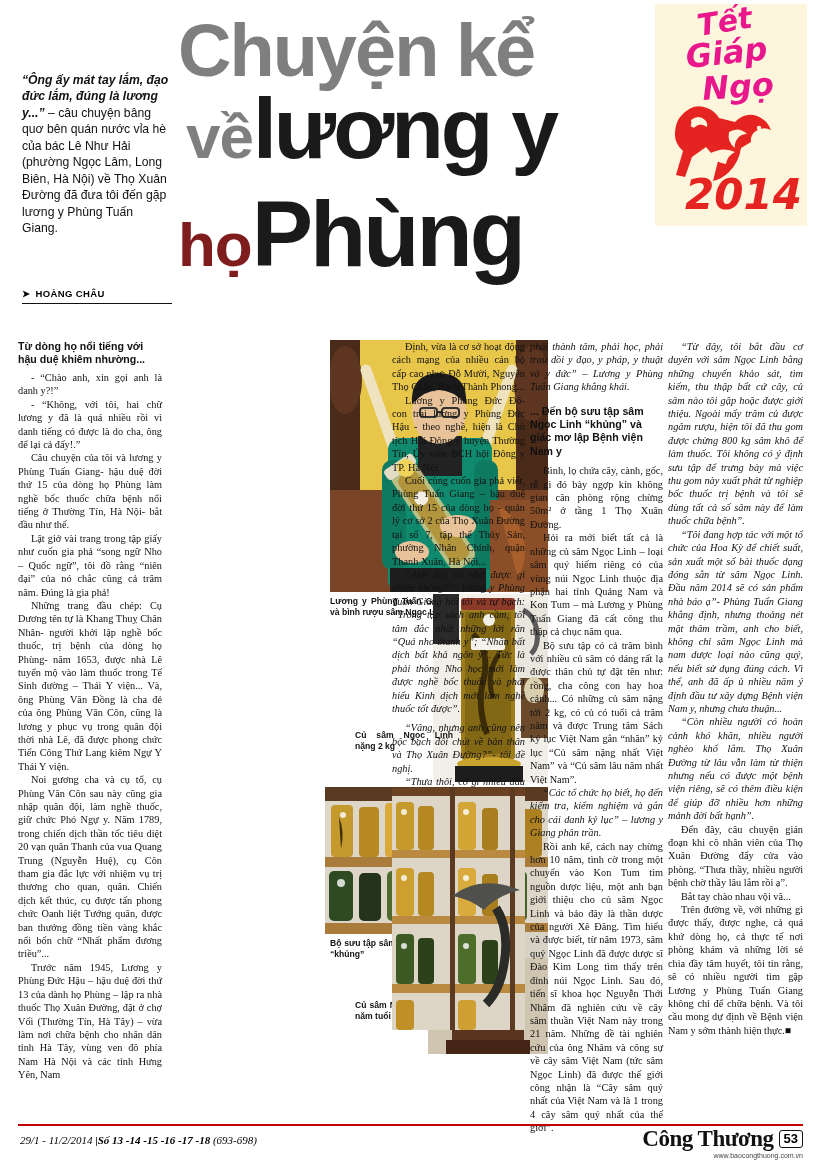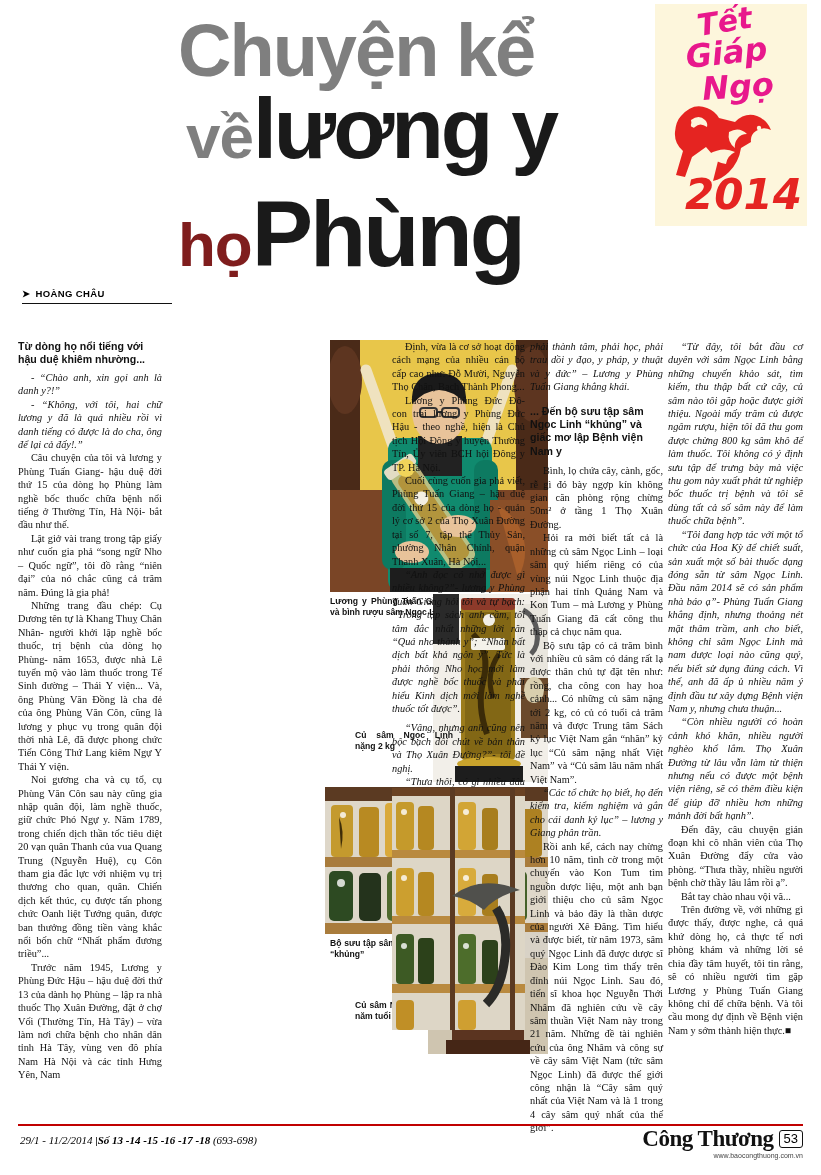--- a/index.html
+++ b/index.html
@@ -59,21 +59,21 @@
   .c4{left:530px;width:133px;}
   .c5{left:668px;width:135px;}
 
   .subhead{
     font-family:"Liberation Sans", sans-serif;font-weight:bold;
     font-size:10.6px;line-height:13px;margin-bottom:5px;text-align:left;
   }
   p{margin:0;text-indent:13px;}
   p.ni{text-indent:0;}
   .it{font-style:italic;}
-  .dash{text-indent:13px;font-style:italic;}
+  .dash{text-indent:13px;}
 
   .sec{
     font-family:"Liberation Sans", sans-serif;font-weight:bold;
     font-size:10.6px;line-height:13.4px;margin:11px 0 6px 0;text-align:left;
   }
 
   
   .photo{position:relative;overflow:hidden;background:#cfc9bd;}
   .cap{
     font-family:"Liberation Sans", sans-serif;font-size:8.6px;
@@ -103,33 +103,36 @@
   .footinfo .b{font-weight:bold;font-style:italic;}
   .footinfo .bar{font-weight:bold;}
   .masthead{position:absolute;right:18px;top:1126px;text-align:right;}
   .masthead .name{
     font-family:"Liberation Serif", serif;font-weight:bold;font-size:23px;
     line-height:25px;letter-spacing:-.5px;color:#111;display:inline-block;vertical-align:middle;
   }
   .masthead .pg{
     display:inline-block;vertical-align:middle;margin-left:5px;
     border:1.4px solid #111;border-radius:3px;padding:0px 4px;
-    font-family:"Liberation Sans", sans-serif;font-weight:normal;font-size:13px;line-height:16px;
+    font-family:"Liberation Sans", sans-serif;font-weight:bold;font-size:13px;line-height:16px;
   }
   .masthead .url{
     font-family:"Liberation Sans", sans-serif;font-size:7px;color:#444;margin-top:1px;
   }
 </style>
 </head>
 <body>
 
 <div class="page">
 
   <div class="header">
 
+    <div class="deck">
+      <span class="q">“Ông ấy mát tay lắm, đạo đức lắm, đúng là lương y...”</span><span> – câu chuyện bâng quơ bên quán nước vỉa hè của bác Lê Như Hải (phường Ngọc Lâm, Long Biên, Hà Nội) về Thọ Xuân Đường đã đưa tôi đến gặp lương y Phùng Tuấn Giang.</span>
+    </div>
 
     <div class="byline">
       <span class="arrow">➤</span><span>HOÀNG CHÂU</span>
     </div>
 
     <div class="headline">
       <span class="hl-row hl-row1">Chuyện kể</span>
       <span class="hl-row hl-row2">
         <span class="grey">về</span><span class="blk">lương y</span>
       </span>

